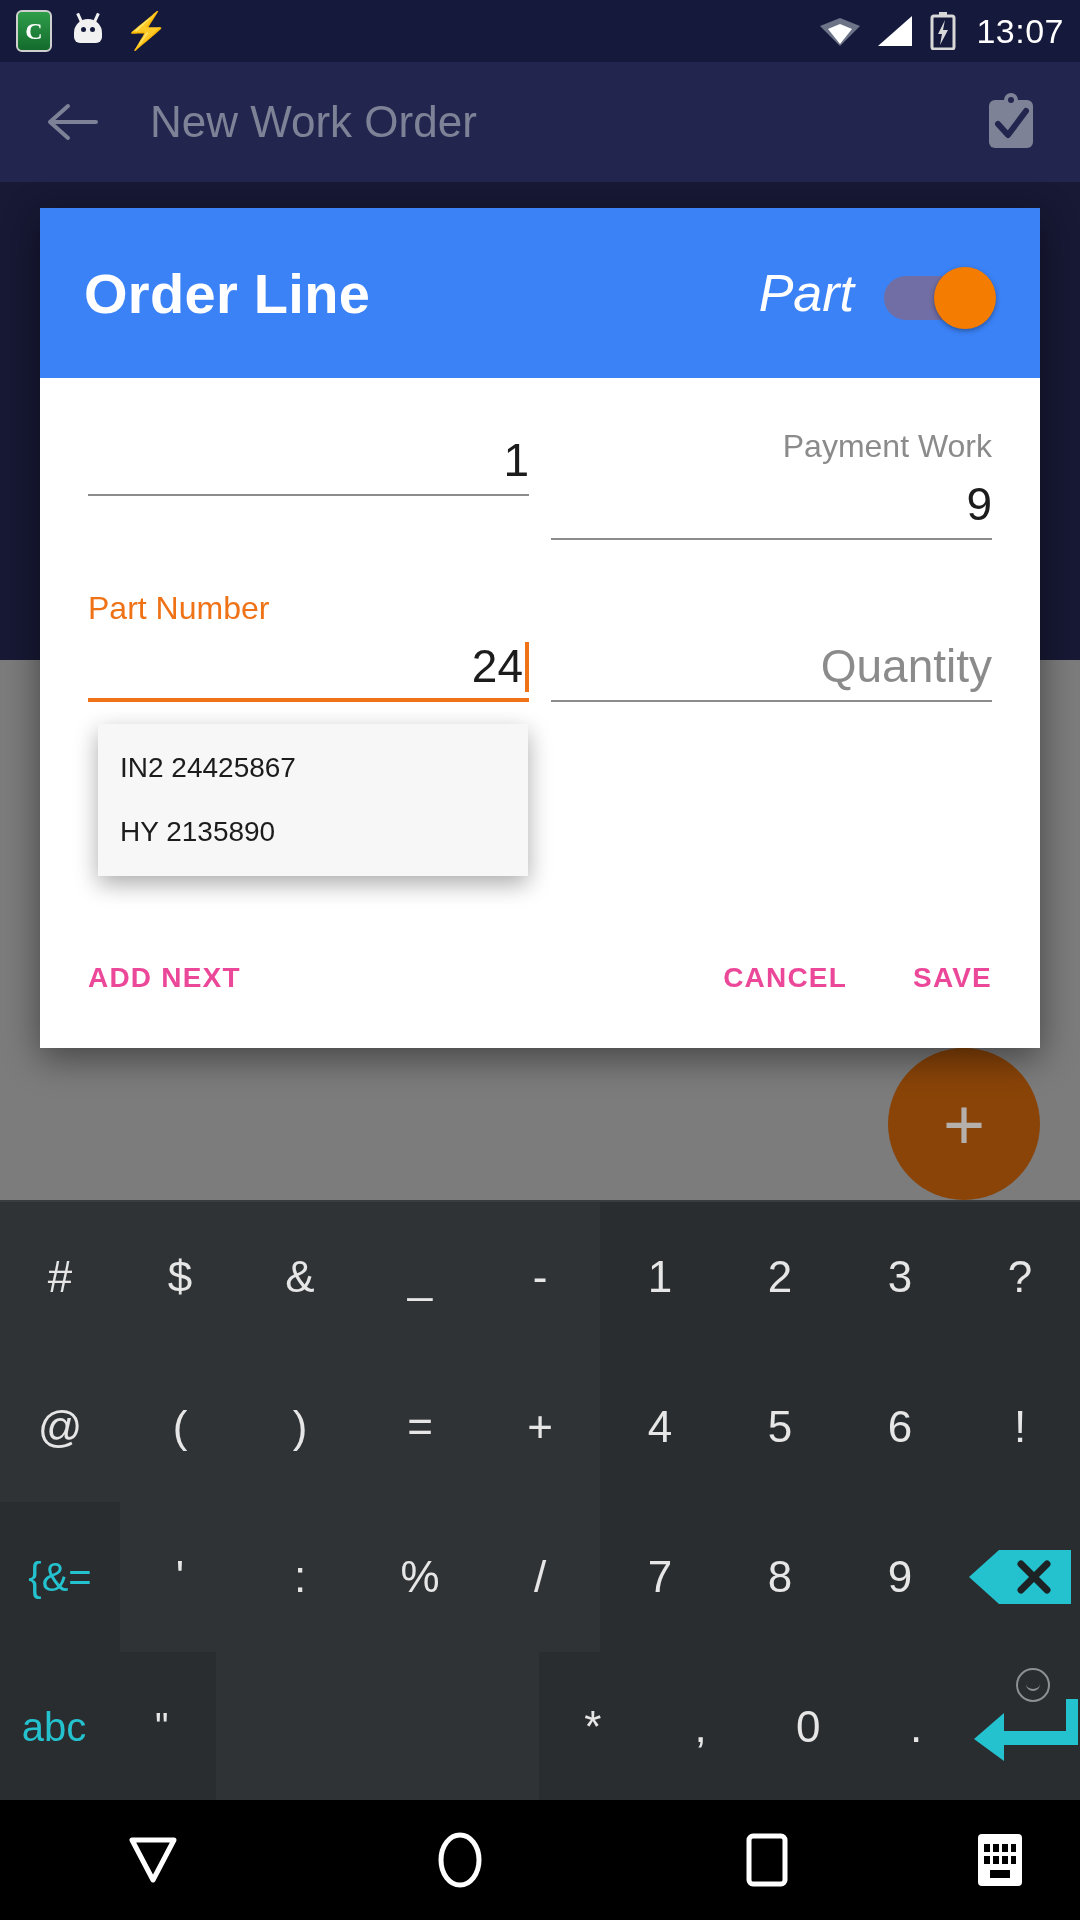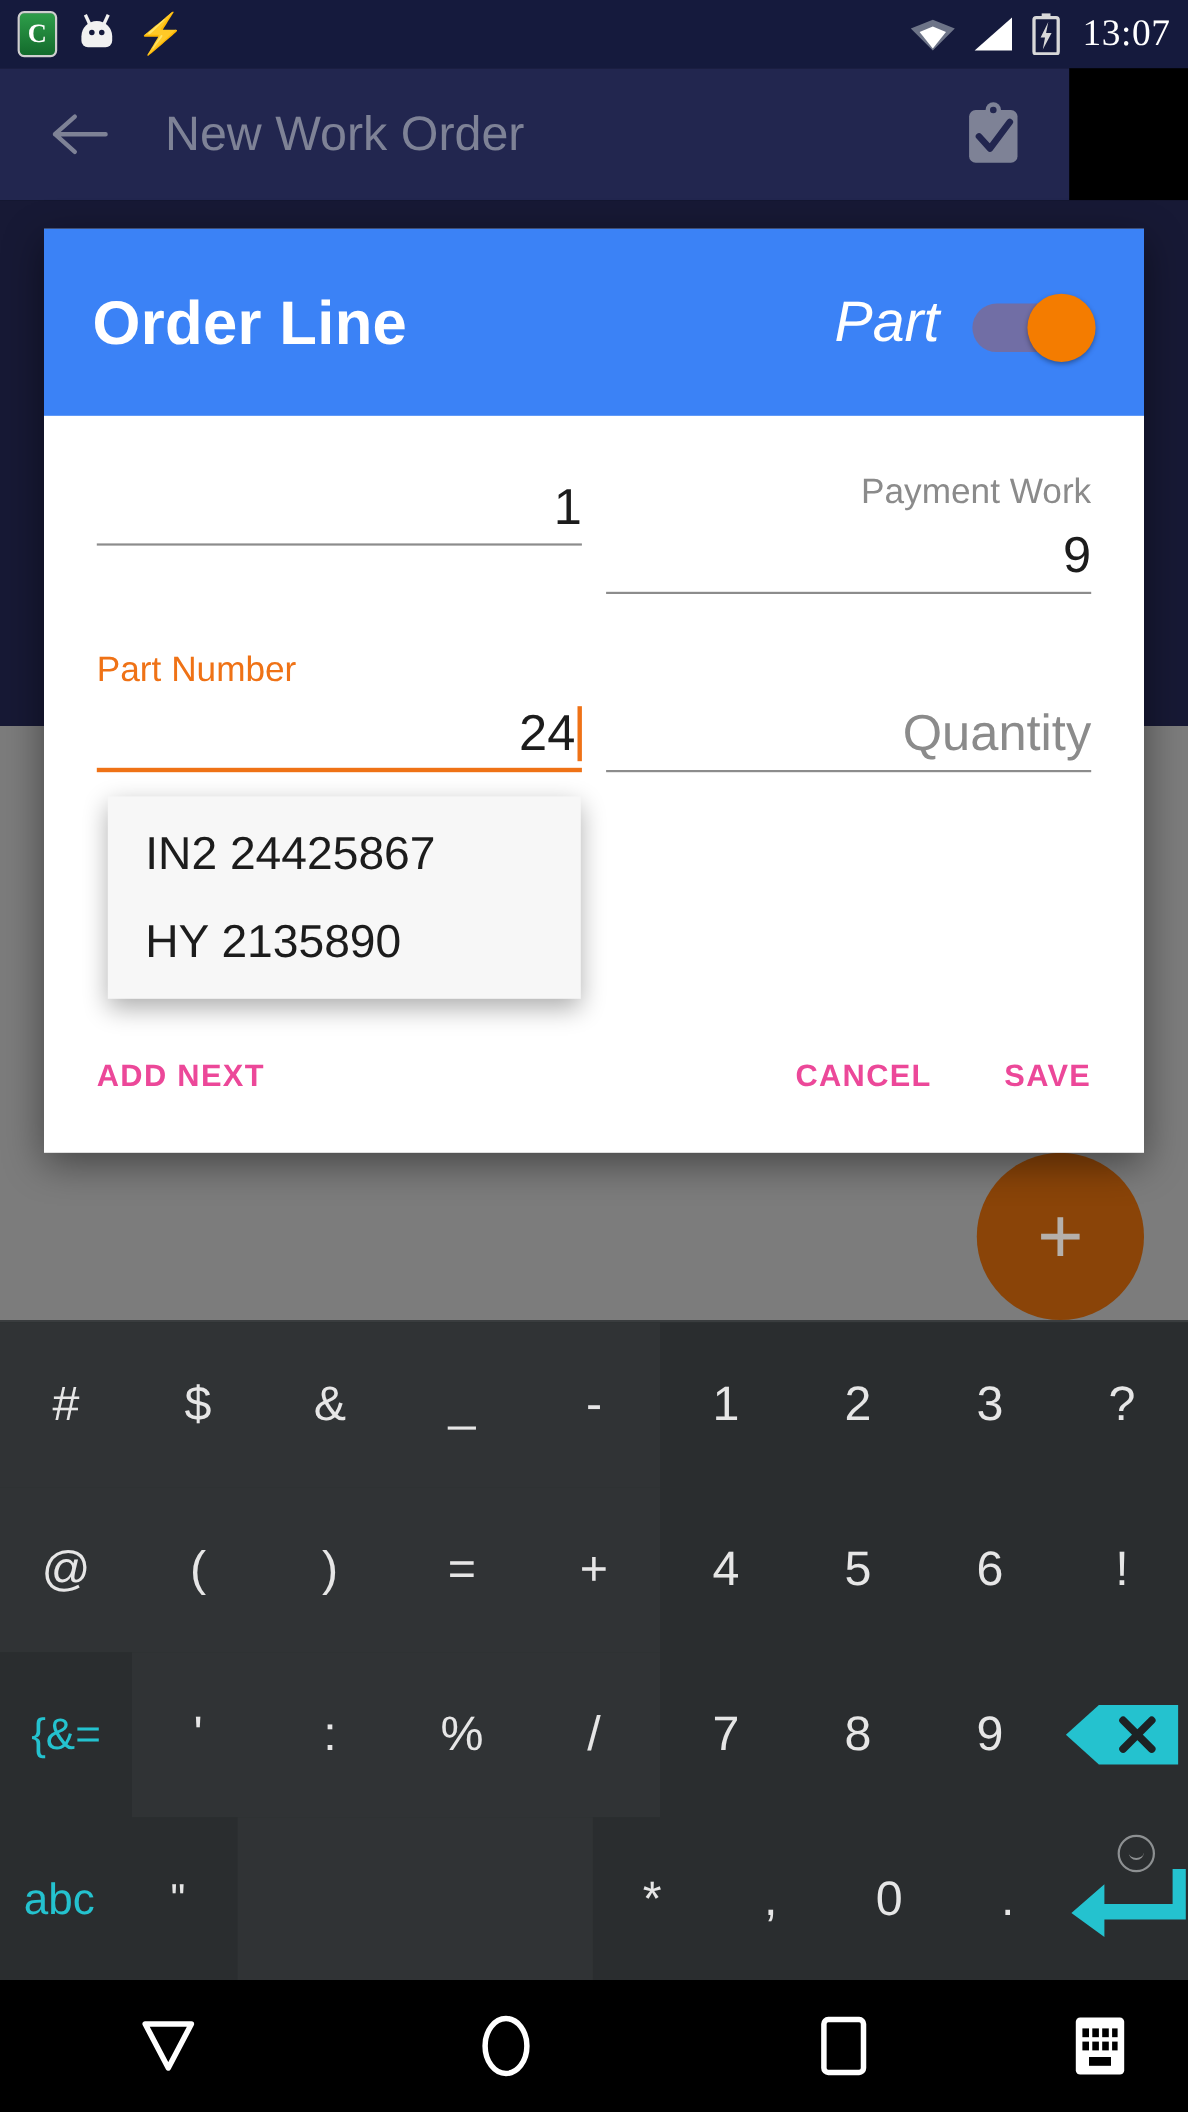--- a/index.html
+++ b/index.html
@@ -11,21 +11,21 @@
     position:relative;
   }
   #screen { position:absolute; inset:0; width:1080px; height:1920px; overflow:hidden; }
 
   
   .statusbar {
     position:absolute; top:0; left:0; width:1080px; height:62px;
     background:#151a3d; display:flex; align-items:center; padding:0 16px;
   }
   .sb-left { display:flex; align-items:center; gap:18px; }
-  .sb-right { margin-left:auto; display:flex; align-items:center; gap:14px;font-family:Liberation Serif, serif; }
+  .sb-right { margin-left:auto; display:flex; align-items:center; gap:14px; }
   .sb-clock { color:#fff; font-size:34px; font-weight:500; letter-spacing:0.5px; margin-left:6px;}
   .ic-cat {
     width:36px; height:42px; border-radius:6px;
     background:linear-gradient(#2e9e4a,#136b2c);
     border:2px solid #cfcfcf; display:flex; align-items:center;
     justify-content:center; color:#fff; font-size:24px; font-weight:700;
     font-family:"Liberation Serif", serif;
   }
   .ic-bot { width:36px; height:36px; position:relative; }
   .ic-bot .head {
@@ -36,21 +36,21 @@
   .ic-bot .ant.l { left:8px; transform:rotate(-25deg); }
   .ic-bot .ant.r { right:8px; transform:rotate(25deg); }
   .ic-bot .eye { position:absolute; top:14px; width:5px; height:5px; background:#151a3d; border-radius:50%; }
   .ic-bot .eye.l { left:11px; } .ic-bot .eye.r { right:11px; }
   .ic-bolt { font-size:36px; color:#fff; line-height:1; }
 
   .ic-wifi svg, .ic-sig svg, .ic-bat svg { display:block; }
 
   
   .appbar {
-    position:absolute; top:62px; left:0; width:972px; height:120px;
+    position:absolute; top:62px; left:0; width:1080px; height:120px;
     background:#22264f; display:flex; align-items:center; padding:0 40px;
   }
   .appbar .back { width:64px; height:64px; display:flex; align-items:center; justify-content:center; }
   .appbar .title {
     color:#7e8296; font-size:44px; margin-left:46px; font-weight:400;
   }
   .appbar .action { margin-left:auto; width:58px; height:64px; display:flex; align-items:center; justify-content:center; }
 
   
   .page-bg { position:absolute; top:182px; left:0; width:1080px; height:478px; background:#22264f; }
@@ -112,21 +112,21 @@
     position:absolute; left:48px; right:48px; top:410px;
     font-size:32px; color:#7a7a7a; text-align:left; padding-left:330px;
   }
 
   .suggest {
     position:absolute; left:58px; top:300px; width:430px;
     background:#f7f7f7; box-shadow:0 8px 22px rgba(0,0,0,0.33);
     z-index:9; padding:12px 0;
   }
   .suggest .s-item {
-    font-size:42px; color:#1c1c1c; padding:16px 34px;
+    font-size:28px; color:#1c1c1c; padding:16px 22px;
   }
 
   .dialog-actions {
     position:absolute; left:0; bottom:0; width:1000px; height:140px;
     display:flex; align-items:center; padding:0 48px;
   }
   .btn-text {
     color:#ec4899; font-size:28px; font-weight:700; letter-spacing:1.2px;
   }
   .btn-spacer { margin-left:auto; }

